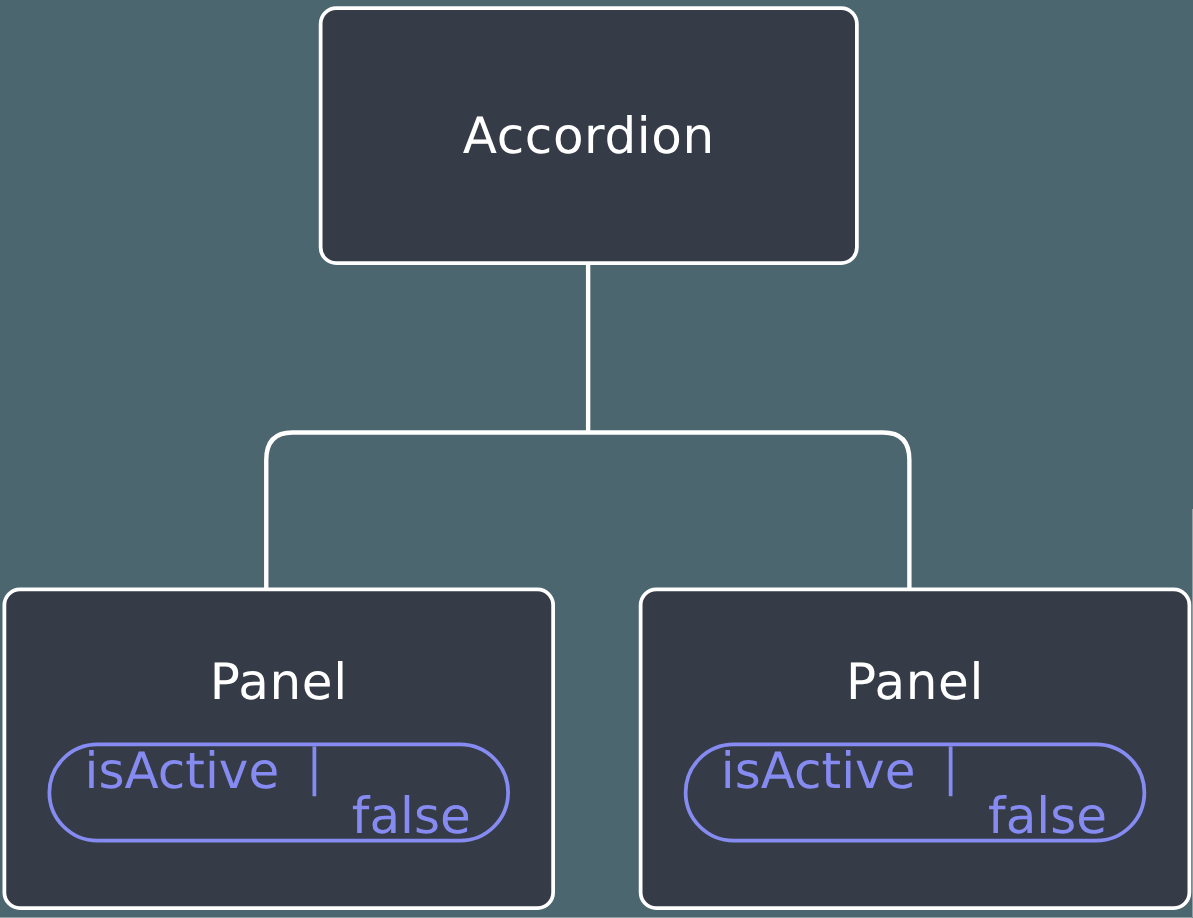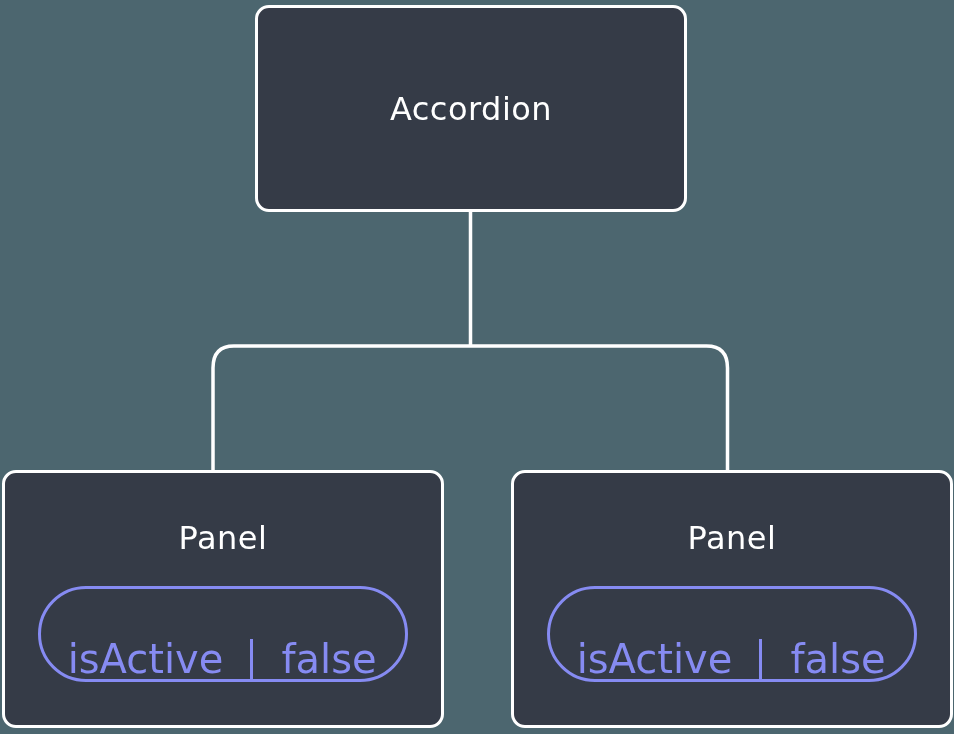--- a/index.html
+++ b/index.html
@@ -25,45 +25,45 @@
     background:var(--node_fill,#353b47);
     border:3px solid var(--node_border,#ffffff);
     border-radius:14px;
     display:flex;
     flex-direction:column;
     align-items:center;
     justify-content:center;
     color:#ffffff;
   }
   .node-title{
-    font-size:32px;
+    font-size:40px;
     font-weight:500;
     letter-spacing:0.5px;
     line-height:44px;
     color:#ffffff;
     text-align:center;
   }
   .node-root{
     left:255px;top:5px;width:432px;height:207px;
   }
   .node-panel-left{
     left:2px;top:470px;width:442px;height:258px;
     gap:26px;
   }
   .node-panel-right{
     left:511px;top:470px;width:442px;height:258px;
     gap:26px;
   }
   .state-pill{
     box-sizing:border-box;
-    width:370px;height:96px;
+    width:370px;height:80px;
     border:3px solid var(--accent,#868bf2);
     border-radius:50px;
     display:flex;
-    align-items:flex-end;
+    align-items:flex-start;
     overflow:hidden;
   }
   .pill-cell{
     display:flex;
     align-items:center;
     justify-content:center;
     color:var(--accent,#868bf2);
     font-size:40px;
     line-height:1;
     font-weight:400;

